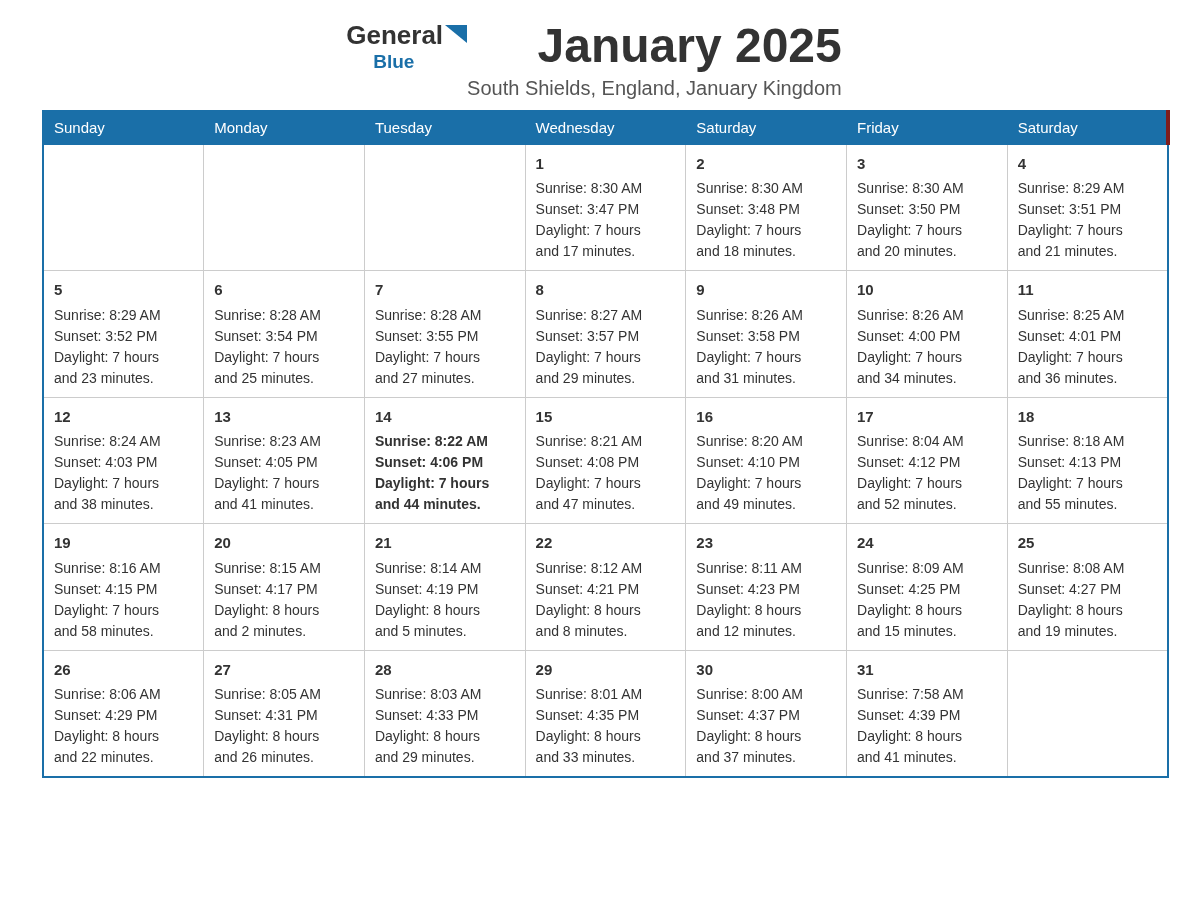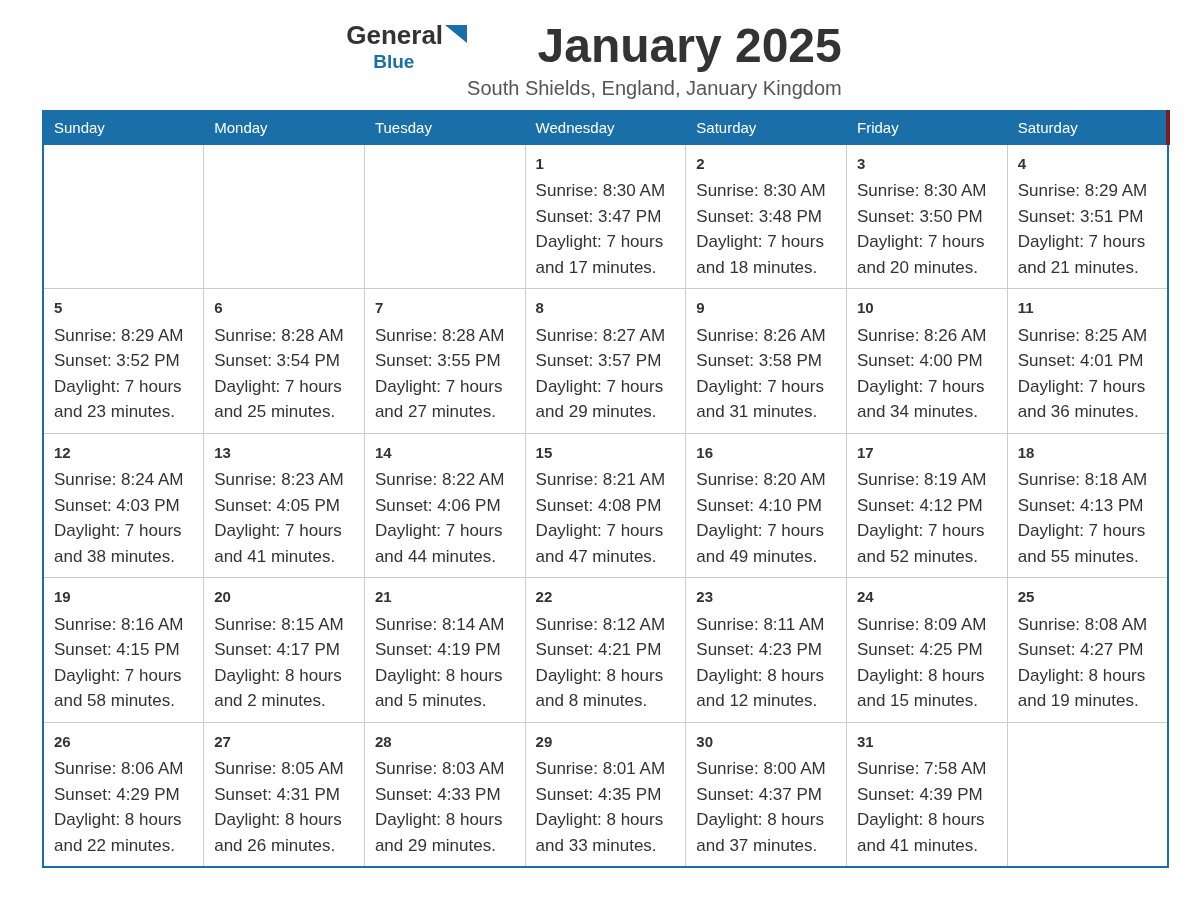--- a/index.html
+++ b/index.html
@@ -62,21 +62,21 @@
       font-size: 13px;
       line-height: 1.5;
     }
     .day-number {
       font-size: 15px;
       font-weight: bold;
       display: block;
       margin-bottom: 3px;
     }
     .day-info {
-      font-size: 17px;
+      font-size: 14px;
       color: #333;
       line-height: 1.5;
     }
     .calendar tbody tr:last-child td {
       border-bottom: 2px solid #1a6fa8;
     }
     .calendar tbody tr td:first-child {
       border-left: 2px solid #1a6fa8;
     }
     .calendar tbody tr td:last-child {
@@ -222,42 +222,42 @@
         </td>
         <td>
           <span class="day-number">13</span>
           <div class="day-info" style="white-space: pre-line;">Sunrise: 8:23 AM
 Sunset: 4:05 PM
 Daylight: 7 hours
 and 41 minutes.</div>
         </td>
         <td>
           <span class="day-number">14</span>
-          <div class="day-info" style="white-space: pre-line;">Sunrise: 8:22 AM
+          <div class="day-info" style="white-space: pre-line; font-weight: bold;">Sunrise: 8:22 AM
 Sunset: 4:06 PM
 Daylight: 7 hours
 and 44 minutes.</div>
         </td>
         <td>
           <span class="day-number">15</span>
           <div class="day-info" style="white-space: pre-line;">Sunrise: 8:21 AM
 Sunset: 4:08 PM
 Daylight: 7 hours
 and 47 minutes.</div>
         </td>
         <td>
           <span class="day-number">16</span>
           <div class="day-info" style="white-space: pre-line;">Sunrise: 8:20 AM
 Sunset: 4:10 PM
 Daylight: 7 hours
 and 49 minutes.</div>
         </td>
         <td>
           <span class="day-number">17</span>
-          <div class="day-info" style="white-space: pre-line;">Sunrise: 8:19 AM
+          <div class="day-info" style="white-space: pre-line;">Sunrise: 8:04 AM
 Sunset: 4:12 PM
 Daylight: 7 hours
 and 52 minutes.</div>
         </td>
         <td>
           <span class="day-number">18</span>
           <div class="day-info" style="white-space: pre-line;">Sunrise: 8:18 AM
 Sunset: 4:13 PM
 Daylight: 7 hours
 and 55 minutes.</div>

